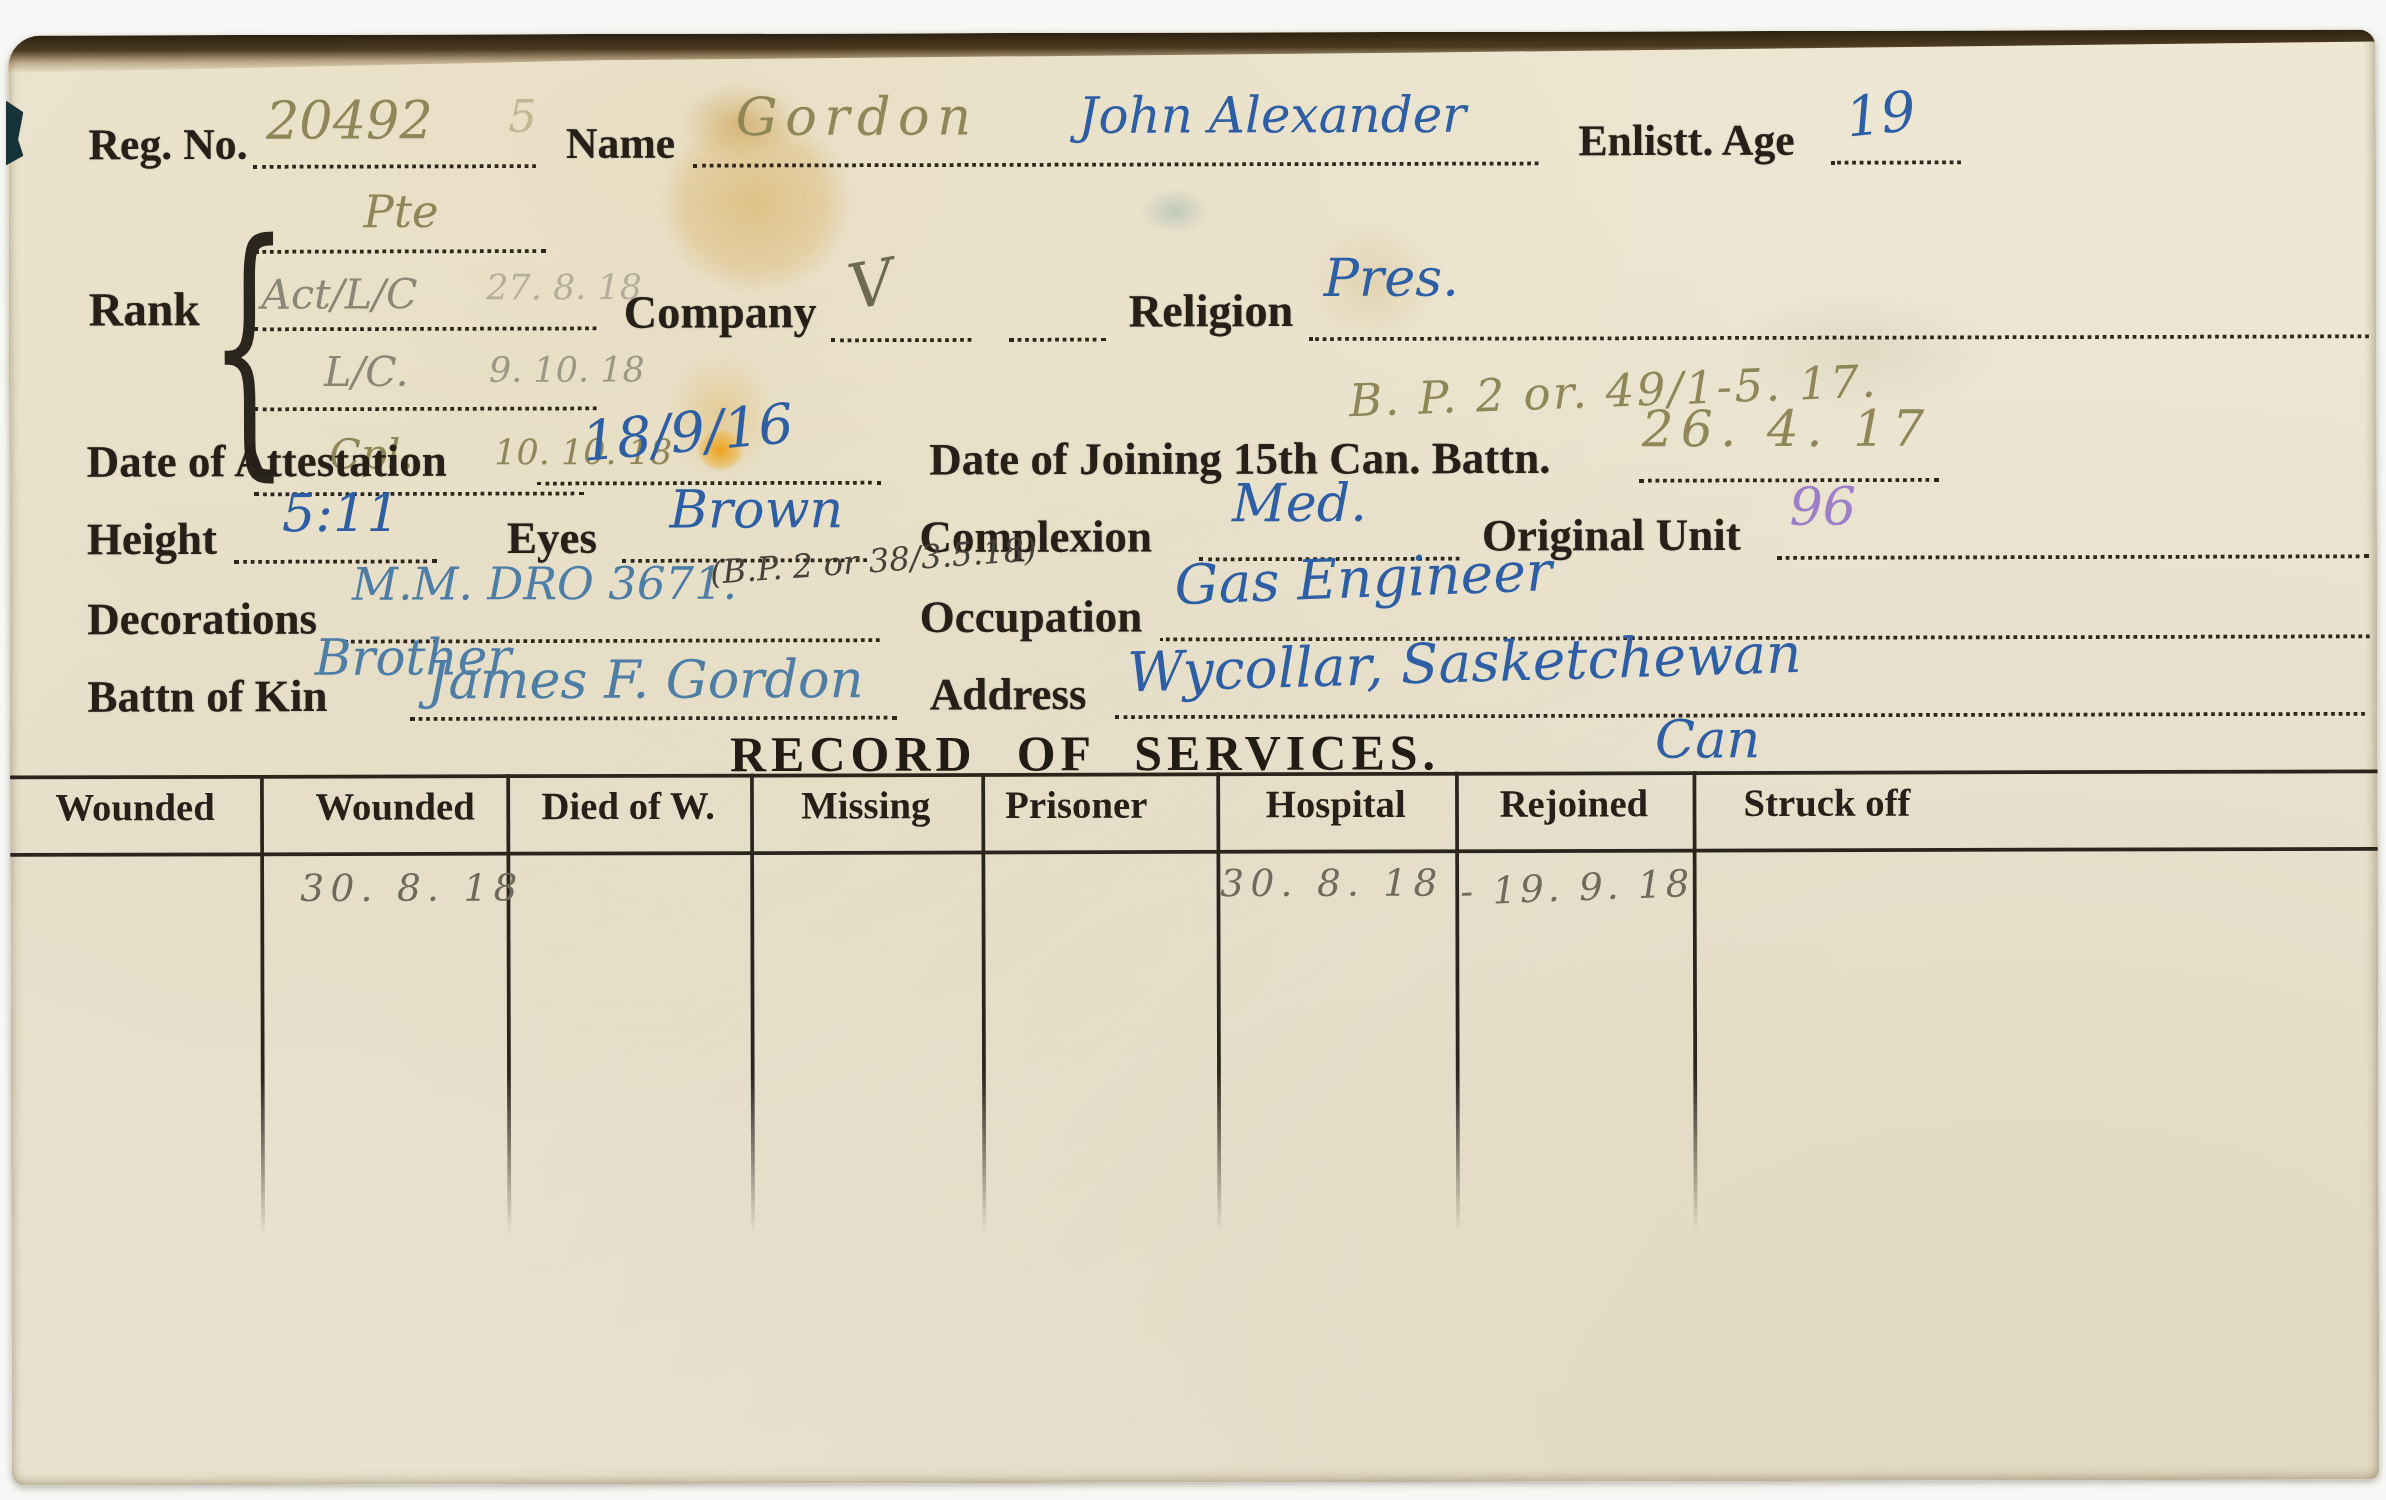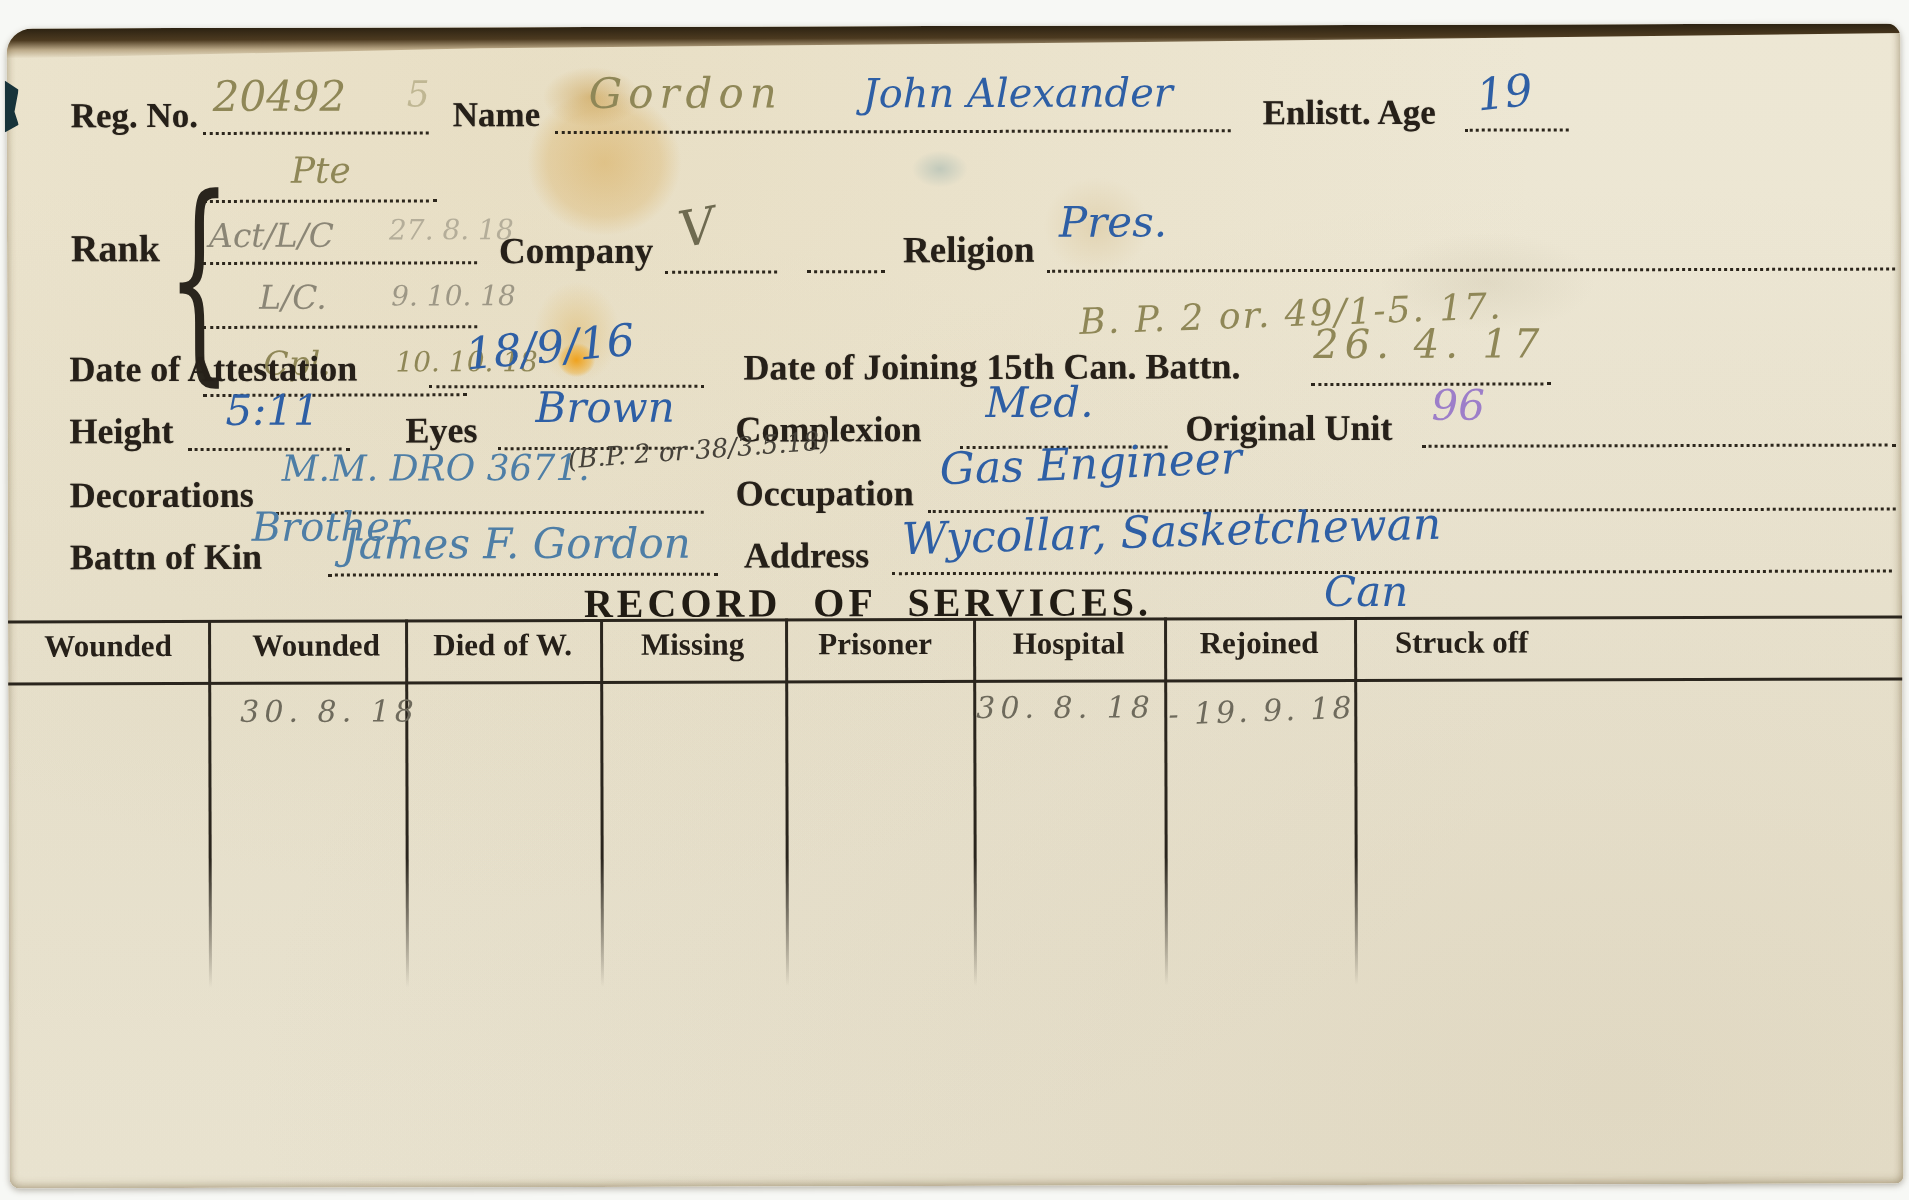--- a/index.html
+++ b/index.html
@@ -175,21 +175,21 @@
   <div class="vline" style="left:592px;top:592px;height:368px;"></div>
   <div class="vline" style="left:777px;top:592px;height:368px;"></div>
   <div class="vline" style="left:965px;top:592px;height:368px;"></div>
   <div class="vline" style="left:1156px;top:592px;height:368px;"></div>
   <div class="vline" style="left:1346px;top:592px;height:368px;"></div>
 
   <div class="th" style="left:0px;width:200px;">Wounded</div>
   <div class="th" style="left:200px;width:216px;">Wounded</div>
   <div class="th" style="left:397px;width:195px;">Died of W.</div>
   <div class="th" style="left:592px;width:185px;">Missing</div>
-  <div class="th" style="left:777px;width:152px;margin-left:14px;">Prisoner</div>
+  <div class="th" style="left:777px;width:152px;">Prisoner</div>
   <div class="th" style="left:965px;width:191px;">Hospital</div>
   <div class="th" style="left:1156px;width:190px;">Rejoined</div>
   <div class="th" style="left:1346px;width:215px;">Struck off</div>
 
   <div class="td" style="left:30px;top:668px;"></div>
   <div class="td" style="left:232px;top:666px;letter-spacing:5px;">30. 8. 18</div>
   <div class="td" style="left:420px;top:668px;"></div>
   <div class="td" style="left:610px;top:668px;"></div>
   <div class="td" style="left:800px;top:668px;"></div>
   <div class="td" style="left:968px;top:664px;letter-spacing:5px;">30. 8. 18</div>

